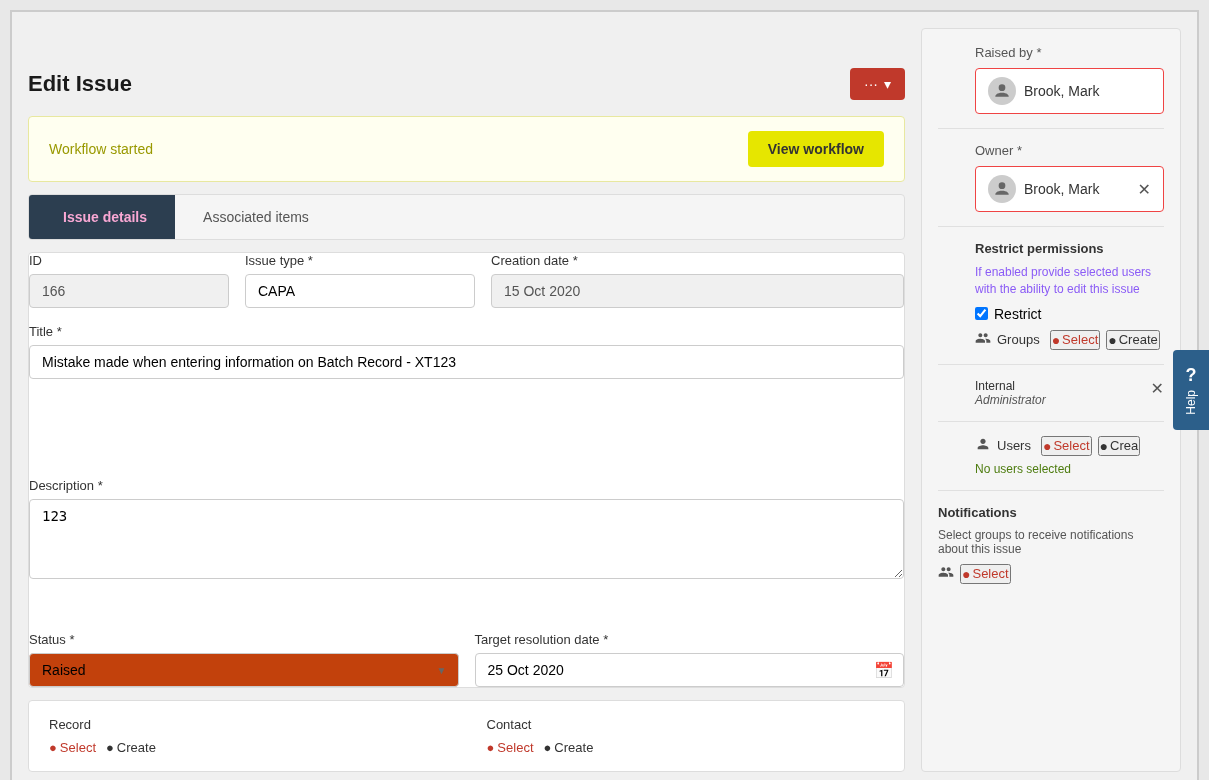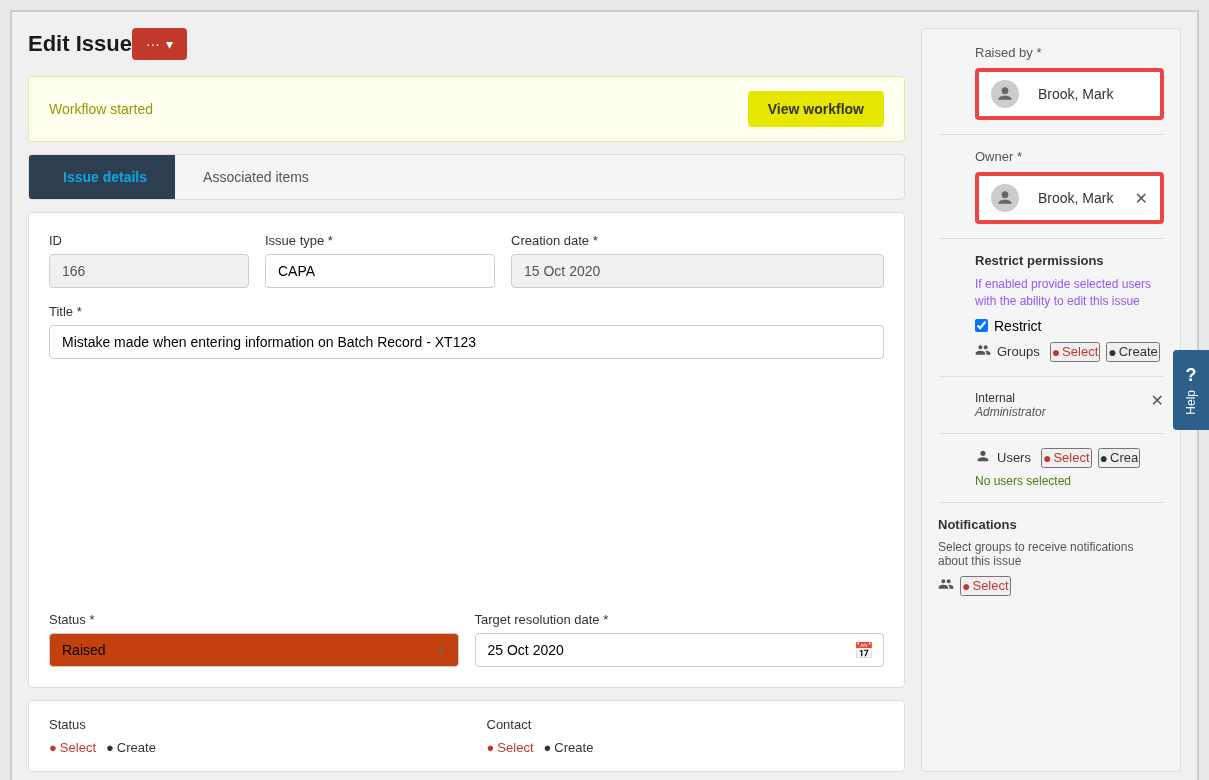--- a/index.html
+++ b/index.html
@@ -44,21 +44,23 @@
       padding: 16px;
       display: flex;
       flex-direction: column;
       gap: 14px;
       overflow-y: auto;
     }
     
     .page-header {
       display: flex;
       align-items: center;
+      justify-content: space-between;
       padding-bottom: 4px;
+      margin-top: 40px;
     }
     .page-title {
       font-size: 22px;
       font-weight: bold;
       color: #1a1a1a;
     }
     .header-actions {
       display: flex;
       gap: 8px;
     }
@@ -107,30 +109,29 @@
       border: 1px solid #ddd;
     }
     .tab {
       padding: 14px 28px;
       cursor: pointer;
       font-size: 14px;
       color: #555;
     }
     .tab.active {
       background: #2c3e50;
-      color: #0ea5e9;
+      color: #f9a8d4;
       font-weight: bold;
       padding-left: 34px;
     }
     
     .form-container {
       background: white;
       border: 1px solid #ddd;
       border-radius: 4px;
-      padding: 20px;
       display: flex;
       flex-direction: column;
       gap: 16px;
       flex: 1;
       overflow-y: auto;
     }
     .form-row {
       display: flex;
       gap: 16px;
     }
@@ -259,26 +260,26 @@
     .panel-section:last-child {
       border-bottom: none;
     }
     .panel-label {
       font-size: 13px;
       color: #555;
       margin-bottom: 8px;
       font-weight: 500;
     }
     .user-box {
-      border: 4px solid #ef4444;
+      border: 1px solid #ef4444;
       border-radius: 4px;
       padding: 8px 12px;
       display: flex;
       align-items: center;
-      gap: 19px;
+      gap: 8px;
       background: white;
     }
     .user-avatar {
       width: 28px;
       height: 28px;
       border-radius: 50%;
       background: #ccc;
       display: flex;
       align-items: center;
       justify-content: center;
@@ -468,20 +469,24 @@
             <label class="form-label">Creation date *</label>
             <input class="form-input readonly" readonly="" type="text" value="15 Oct 2020" style="">
           </div>
         </div>
 
         <div class="form-group">
           <label class="form-label">Title *</label>
           <input class="form-input" type="text" value="Mistake made when entering information on Batch Record - XT123" style="">
         </div>
 
+        <div class="form-group">
+          <label class="form-label">Description *</label>
+          <textarea class="form-textarea" style="">123</textarea>
+        </div>
 
         <div class="form-row">
           <div class="form-group">
             <label class="form-label">Status *</label>
             <div class="select-wrapper">
               <select class="form-input-select">
                 <option>Raised</option>
               </select>
             </div>
           </div>
@@ -491,21 +496,21 @@
               <input class="form-input" type="text" value="25 Oct 2020" style="">
               <span class="date-icon">📅</span>
             </div>
           </div>
         </div>
       </div>
 
       <div class="bottom-row">
         <div class="bottom-row-inner">
           <div class="bottom-group">
-            <span class="bottom-label">Status</span>
+            <span class="bottom-label">Record</span>
             <div class="action-row">
               <button class="btn-select-red">
                 <span>●</span>
                 <span>Select</span>
               </button>
               <button class="btn-create">
                 <span>●</span>
                 <span>Create</span>
               </button>
             </div>

